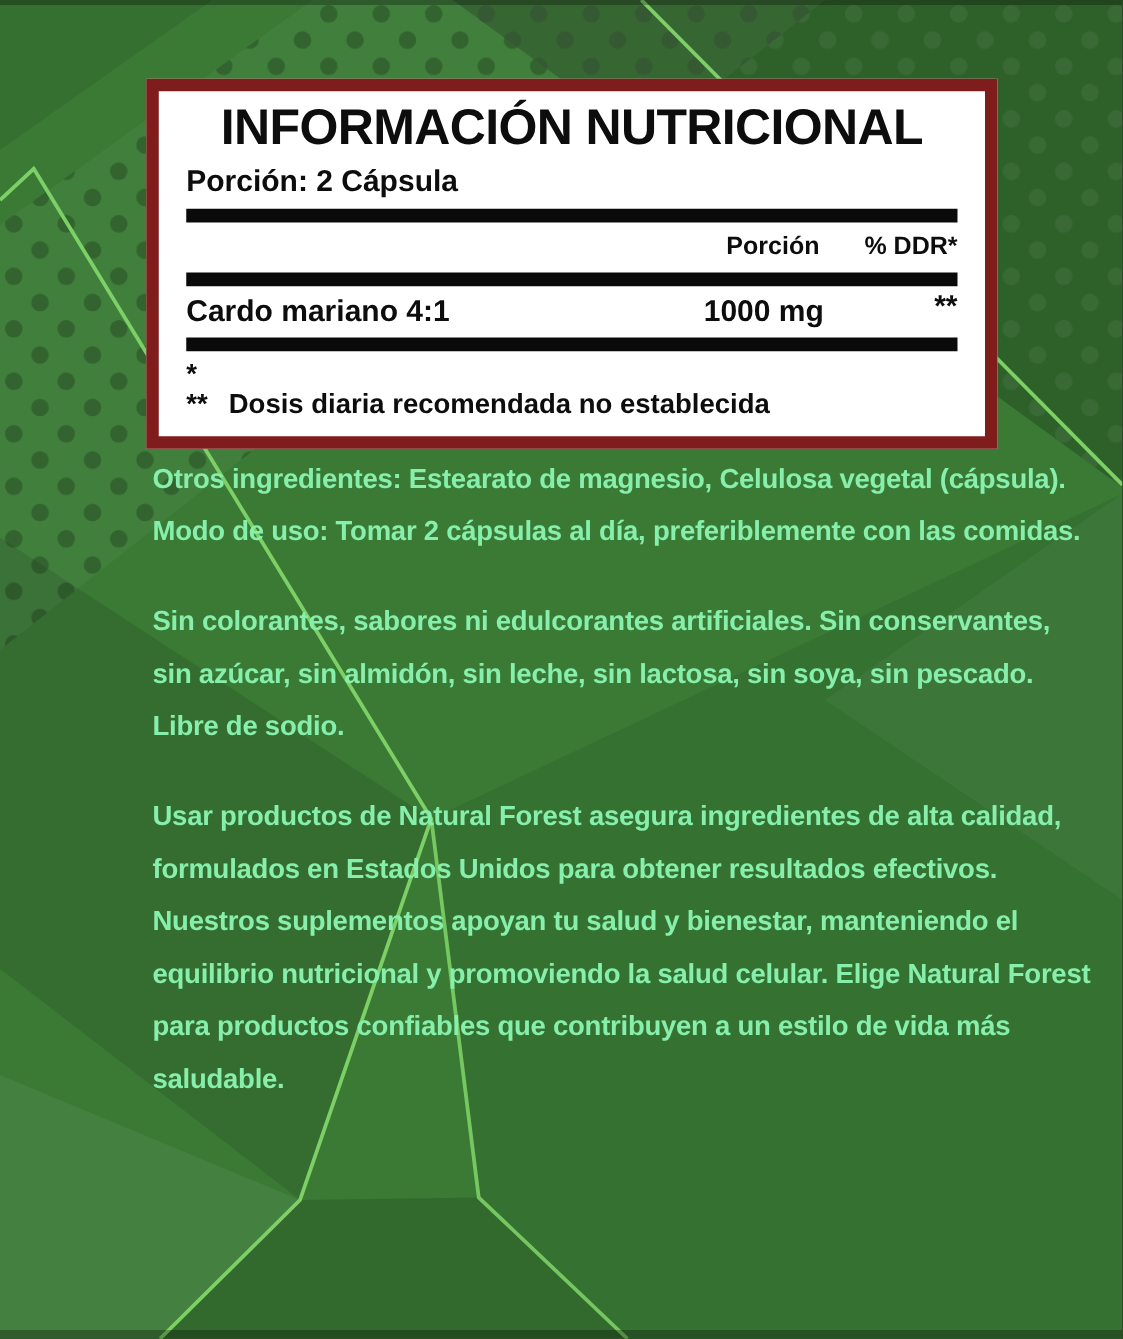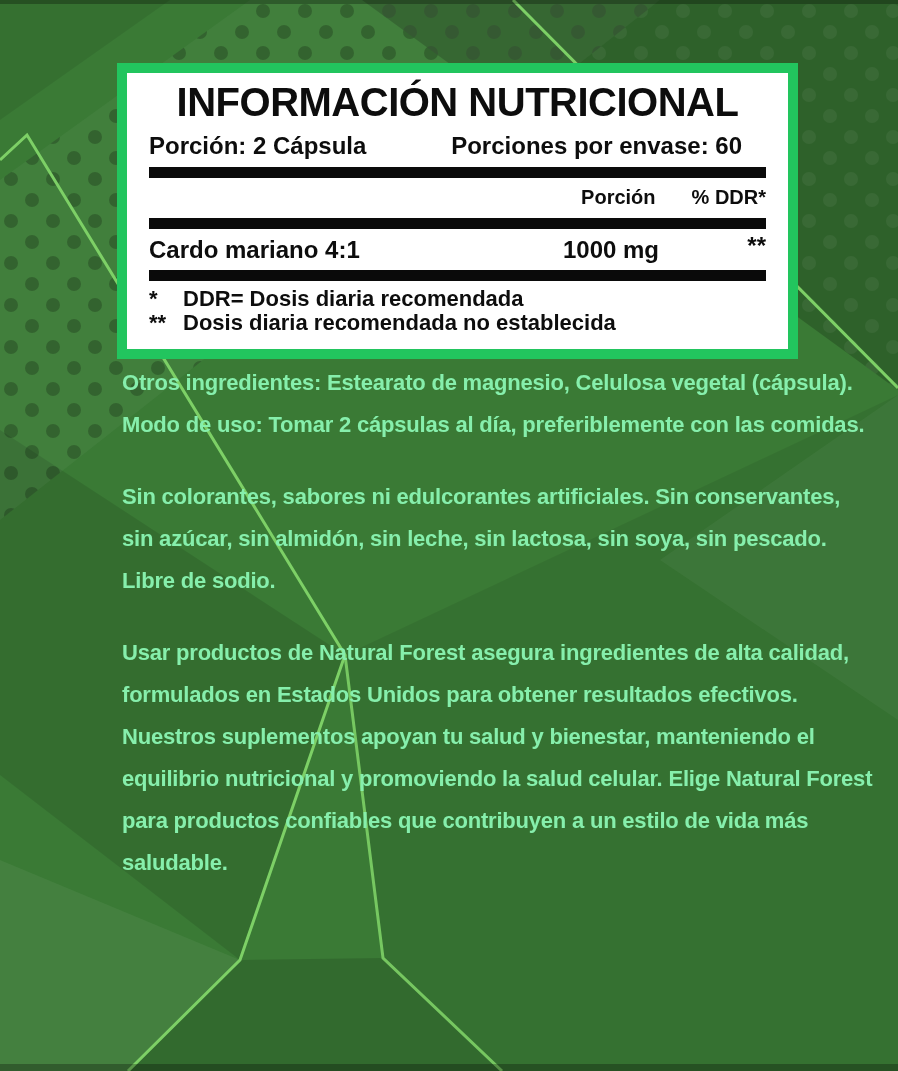--- a/index.html
+++ b/index.html
@@ -11,21 +11,21 @@
     font-family:"Liberation Sans", sans-serif;
   }
   .bg{position:absolute;inset:0;width:898px;height:1071px;display:block;}
 
   
   .panel{
     position:absolute;left:117px;top:63px;
     width:681px;height:296px;
     box-sizing:border-box;
     background:#ffffff;
-    border:10px solid #22c55e;
+    border:10px solid #7f1d1d;
     padding:6px 22px 0 22px;
     color:#0d0d0d;
   }
   .title{
     margin:0;
     font-size:40px;line-height:46px;
     font-weight:700;letter-spacing:-0.5px;
     text-align:center;white-space:nowrap;
   }
   .serving-row{
@@ -112,21 +112,20 @@
 
     <rect x="0" y="0" width="898" height="4" fill="rgba(0,0,0,0.28)"></rect>
     <rect x="0" y="1064" width="898" height="7" fill="rgba(0,0,0,0.28)"></rect>
   </svg>
 
   <section class="panel">
     <h1 class="title">INFORMACIÓN NUTRICIONAL</h1>
 
     <div class="serving-row">
       <span>Porción: 2 Cápsula</span>
-      <span class="spc">Porciones por envase: 60</span>
     </div>
 
     <div class="bar b1"></div>
 
     <div class="head-row">
       <span>Porción</span>
       <span>% DDR*</span>
     </div>
 
     <div class="bar b2"></div>
@@ -135,21 +134,20 @@
       <span class="ing-name">Cardo mariano 4:1</span>
       <span class="ing-amt">1000 mg</span>
       <span class="ing-ddr">**</span>
     </div>
 
     <div class="bar b3"></div>
 
     <div class="footnotes">
       <div class="fn">
         <span class="fn-marker">*</span>
-        <span class="fn-text">DDR= Dosis diaria recomendada</span>
       </div>
       <div class="fn">
         <span class="fn-marker">**</span>
         <span class="fn-text">Dosis diaria recomendada no establecida</span>
       </div>
     </div>
   </section>
 
   <section class="body-copy">
     <p>Otros ingredientes: Estearato de magnesio, Celulosa vegetal (cápsula).</p>

